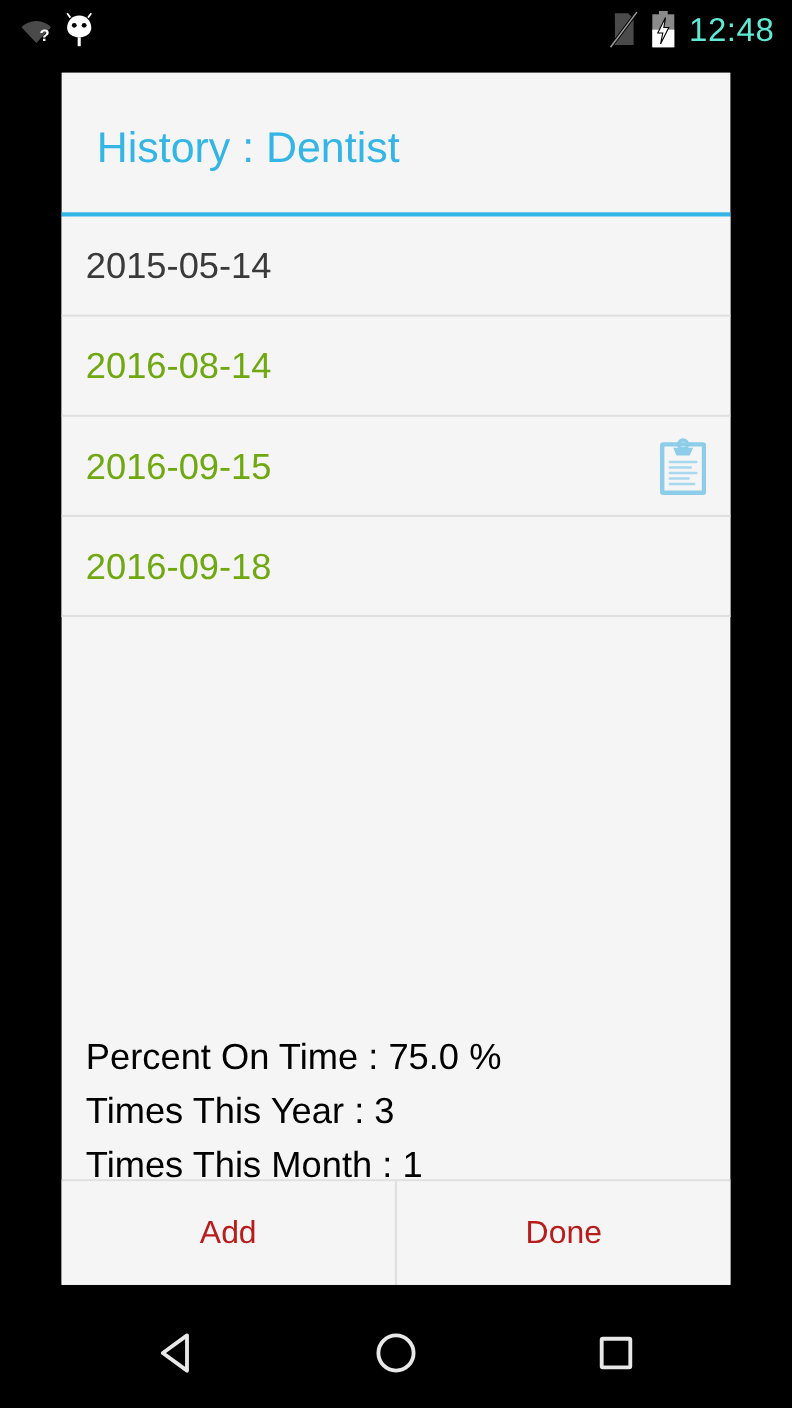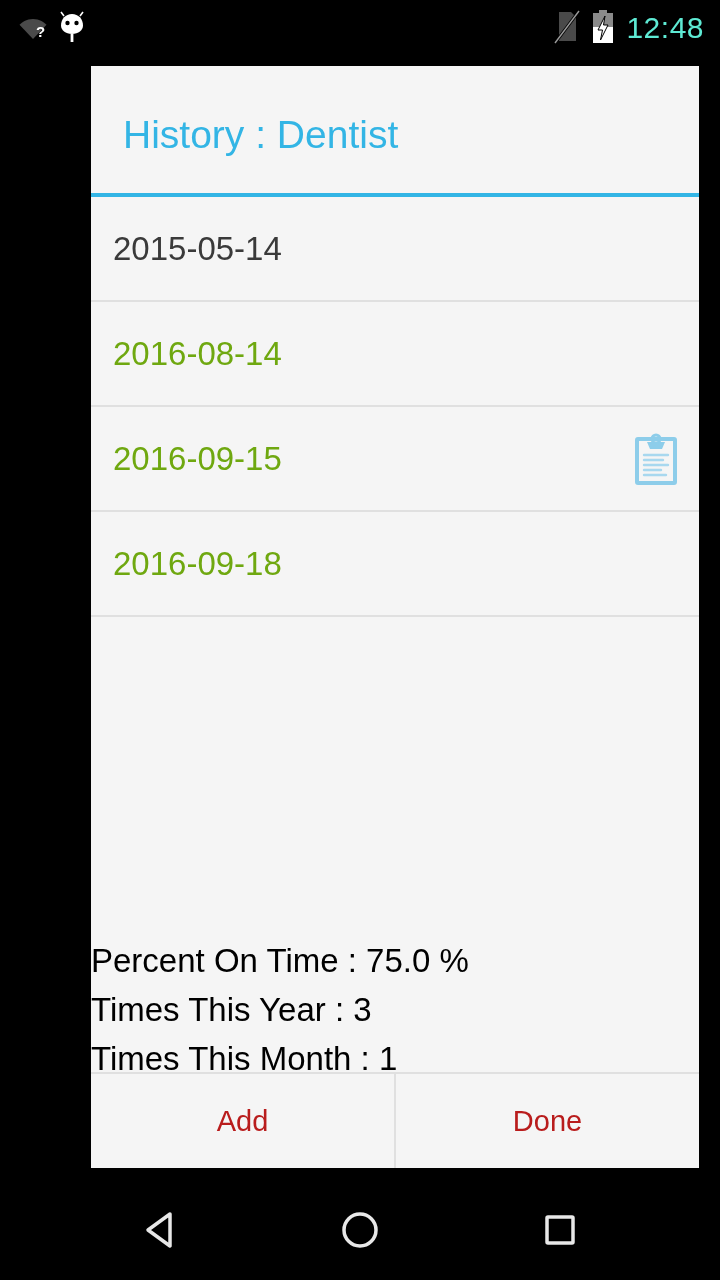--- a/index.html
+++ b/index.html
@@ -56,21 +56,20 @@
 
   
   #dialog-card {
     position: absolute;
     left: 56px;
     top: 66px;
     width: 608px;
     height: 1102px;
     background: #f5f5f5;
     box-sizing: border-box;
-    margin-left: 35px;
   }
 
   
   #dialog-title-area {
     position: relative;
     height: 127px;
   }
   #dialog-title {
     position: absolute;
     left: 32px;
@@ -91,21 +90,21 @@
 
   
   #history-list {
     position: absolute;
     left: 0;
     top: 131px;
     width: 608px;
   }
   .history-row {
     position: relative;
-    height: 105px;
+    height: 91px;
     box-sizing: border-box;
     border-bottom: 2px solid #e0e0e0;
     display: flex;
     align-items: center;
     background: #f5f5f5;
   }
   .history-date {
     margin-left: 22px;
     font-size: 33px;
     line-height: 40px;
@@ -123,20 +122,21 @@
     height: 52px;
     display: block;
   }
 
   
   #stats-block {
     position: absolute;
     left: 0;
     top: 870px;
     width: 608px;
+    padding-left: 22px;
     box-sizing: border-box;
   }
   .stat-line {
     color: #000000;
     font-size: 33px;
     line-height: 49px;
     white-space: nowrap;
   }
 
   

